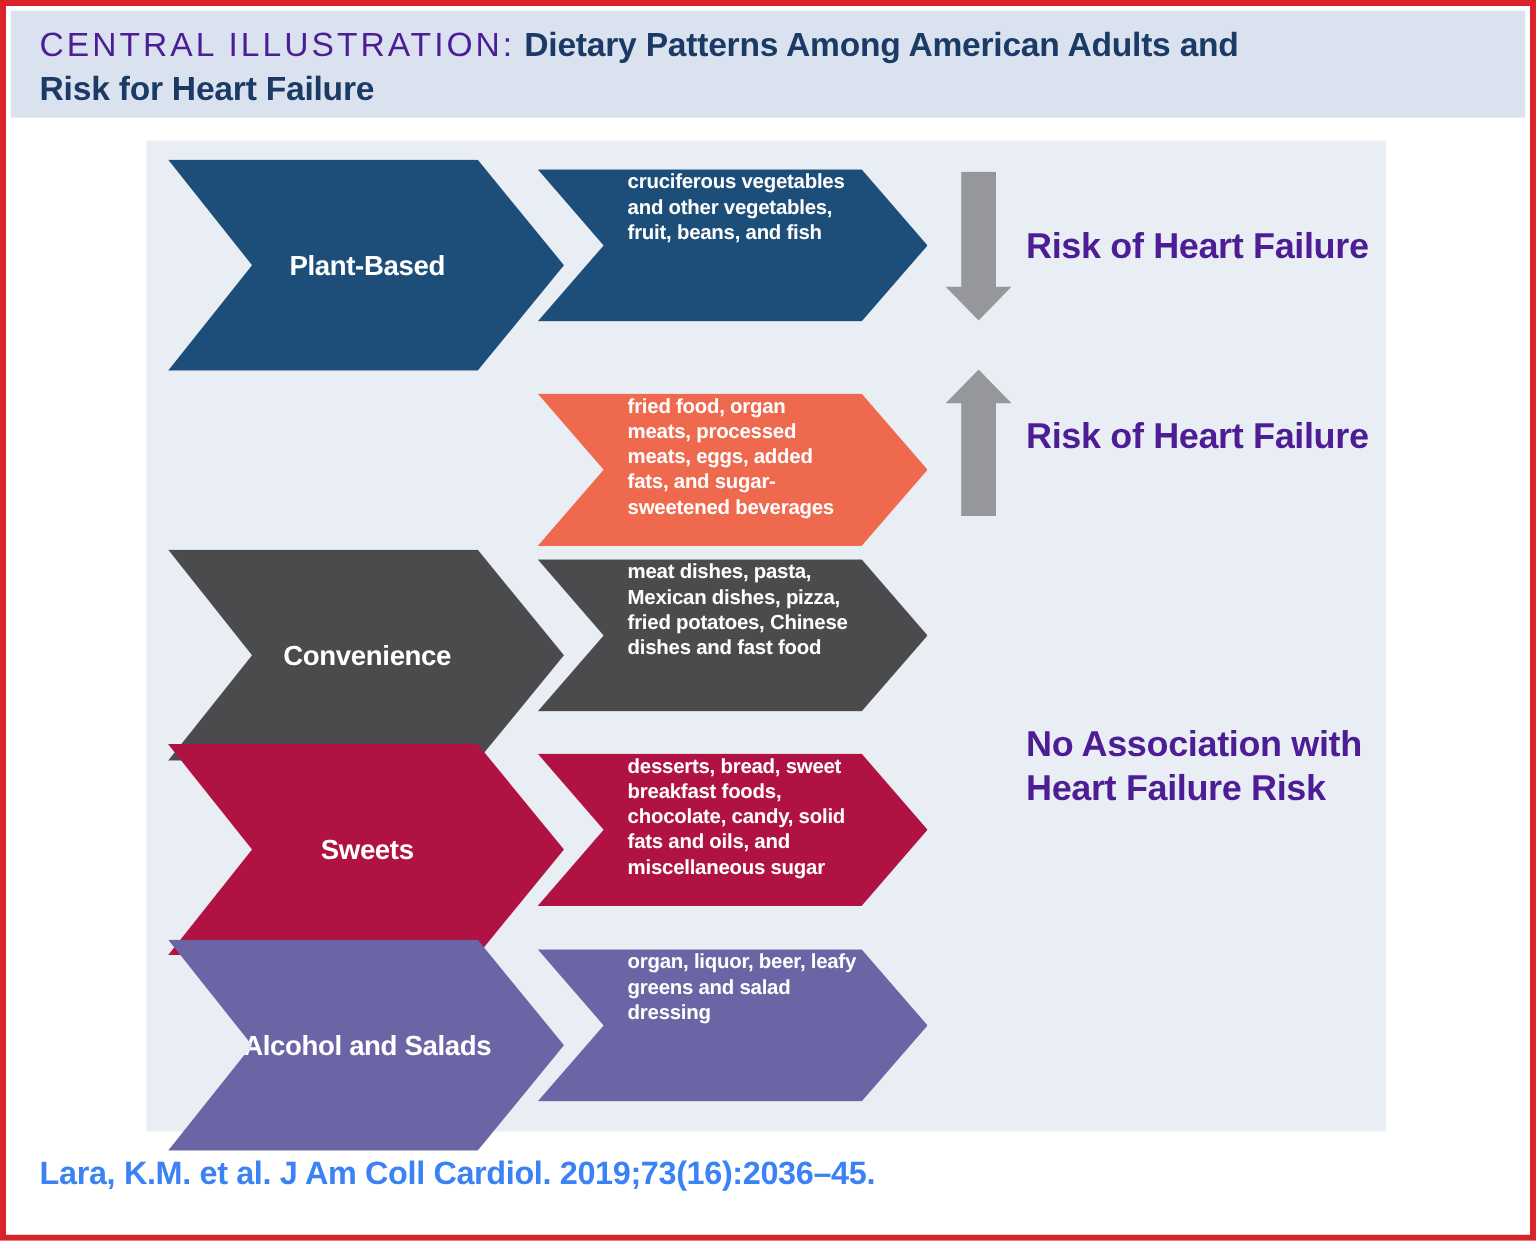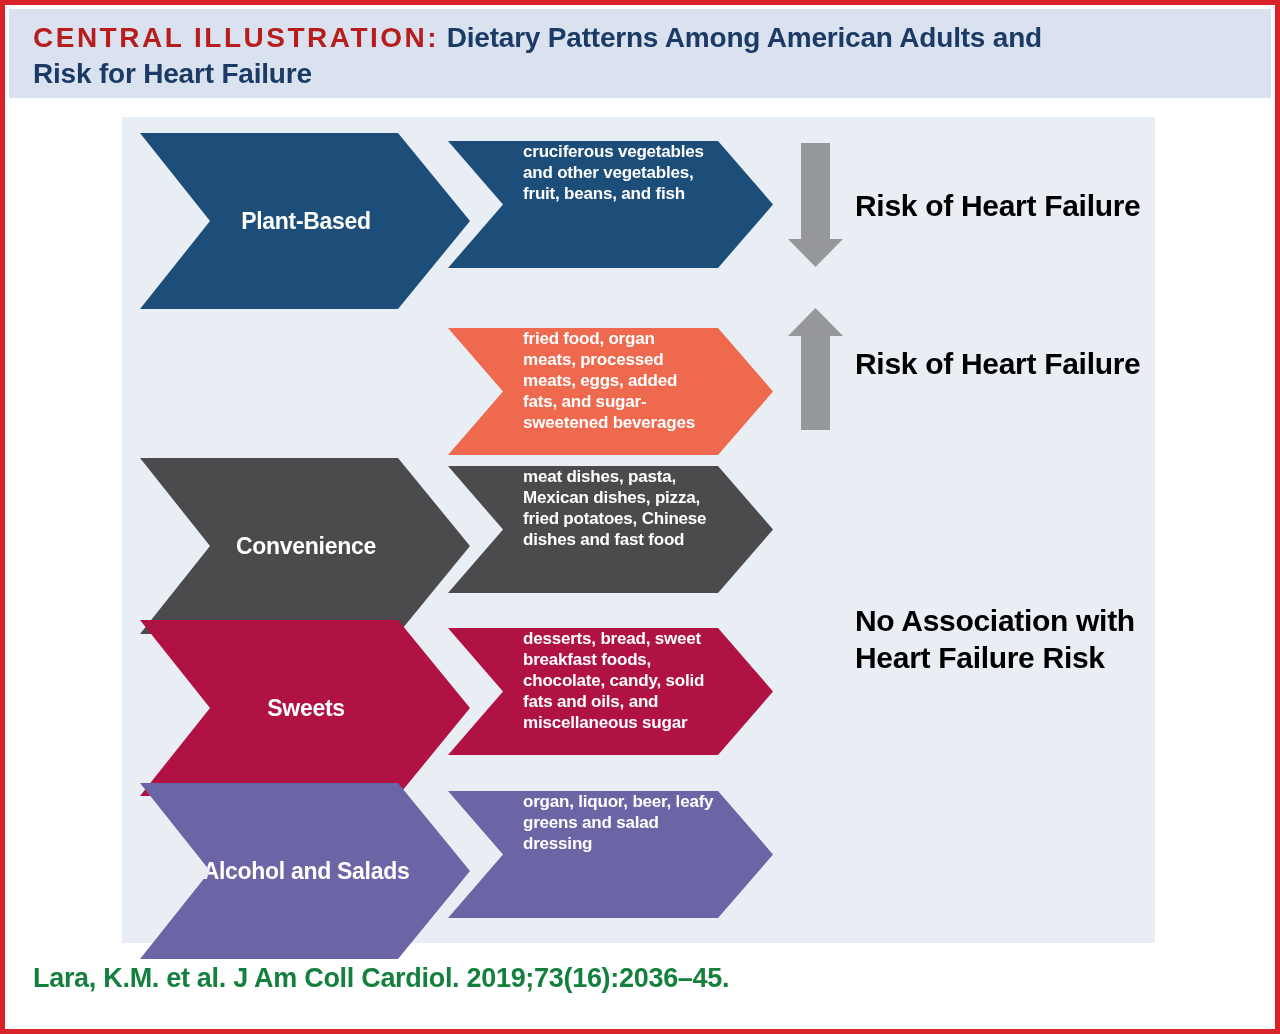--- a/index.html
+++ b/index.html
@@ -16,21 +16,21 @@
   .header-band {
     position:absolute; left:4px; top:4px; width:1262px; height:89px;
     background:#d9e2ee;
     padding:11px 40px 0 24px;
   }
   .header-title {
     font-size:28px; line-height:36px; font-weight:bold;
     color:#1c3a66; letter-spacing:-0.2px; white-space:pre-line;
   }
   .header-eyebrow {
-    color:#b91c1c; letter-spacing:2.5px; font-weight:bold;
+    color:#4c1d95; letter-spacing:2.5px; font-weight:normal;
   }
   
   .panel {
     position:absolute; left:117px; top:112px; width:1033px; height:826px;
     background:#e9eef5;
   }
   .diet-row { position:absolute; left:0; width:100%; height:144px; }
   .row-0 { top:16px; }
   .row-1 { top:178px; }
   .row-2 { top:341px; }
@@ -63,30 +63,30 @@
     left:666px; top:26px; height:124px;
     clip-path:polygon(13px 0, 42px 0, 42px calc(100% - 28px), 55px calc(100% - 28px), 50% 100%, 0 calc(100% - 28px), 13px calc(100% - 28px));
   }
   .arrow-up {
     left:666px; top:191px; height:122px;
     clip-path:polygon(50% 0, 100% 28px, calc(100% - 13px) 28px, calc(100% - 13px) 100%, 13px 100%, 13px 28px, 0 28px);
   }
   .risk-text {
     position:absolute; left:733px;
     font-size:30px; line-height:37px; font-weight:bold;
-    color:#000000; letter-spacing:-0.3px; white-space:pre-line;
+    color:#4c1d95; letter-spacing:-0.3px; white-space:pre-line;
   }
   .risk-0 { top:70px; }
   .risk-1 { top:228px; }
   .risk-none { top:485px; }
   
   .citation {
     position:absolute; left:28px; top:956px;
     font-size:27px; line-height:34px; font-weight:bold;
-    color:#15803d; letter-spacing:-0.3px;
+    color:#3b82f6; letter-spacing:-0.3px;
   }
 </style>
 </head>
 <body>
 
 <div class="page">
 
   <div class="header-band">
     <div class="header-title"><span class="header-eyebrow">CENTRAL ILLUSTRATION:</span><span> Dietary Patterns Among American Adults and
 Risk for Heart Failure</span></div>

